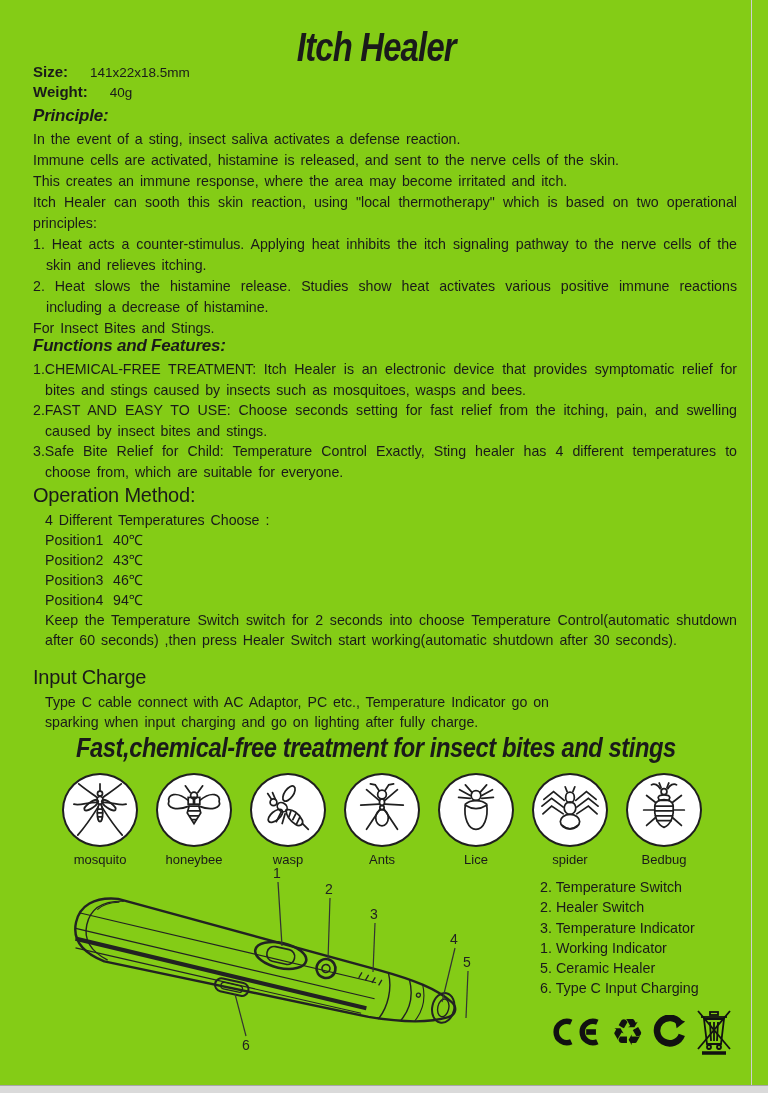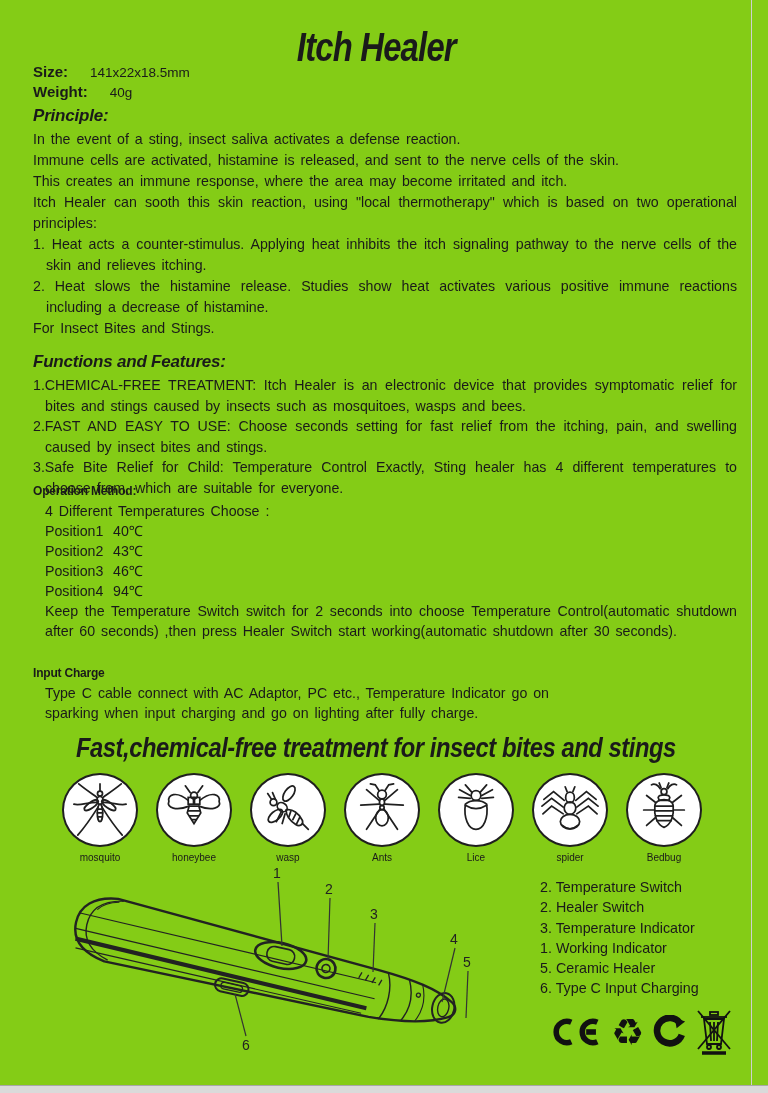--- a/index.html
+++ b/index.html
@@ -14,27 +14,27 @@
   .title-wrap { position:absolute; top:24px; left:0; width:752px; text-align:center; }
   .title { display:inline-block; font-size:41px; font-weight:bold; font-style:italic;
            letter-spacing:-1px; transform:scaleX(0.8); transform-origin:center; }
 
   .specs { position:absolute; left:33px; top:62px; line-height:19px; }
   .spec-label { font-weight:bold; font-size:15px; }
   .spec-value { font-size:13.5px; margin-left:22px; }
 
   .sec { position:absolute; left:33px; width:704px; font-size:14.2px; }
   .h-italic { font-size:17px; font-weight:bold; font-style:italic; margin-bottom:3px; letter-spacing:-0.2px; }
-  .h-bold { font-size:12px; font-weight:bold; margin-bottom:3px; letter-spacing:-0.2px; }
+  .h-bold { font-size:20px; font-weight:normal; margin-bottom:3px; letter-spacing:-0.2px; }
   .bodyline { line-height:21px; word-spacing:2px; white-space:nowrap; }
   .para { line-height:21px; word-spacing:2px; text-align:justify; }
   .hang { line-height:21px; word-spacing:2px; text-align:justify; padding-left:13px; text-indent:-13px; }
 
   #principle { top:106px; }
-  #functions { top:336px;margin-top:16px; }
+  #functions { top:336px; }
   #functions .hang { line-height:20.5px; padding-left:12px; text-indent:-12px; }
 
   #operation { top:484px; }
   #operation .indent { margin-left:12px; }
   #operation .bodyline, #operation .para { line-height:20px; }
   .pos-row { line-height:20px; word-spacing:2px; }
   .pos-label { display:inline-block; min-width:68px; }
 
   #input-charge { top:666px; }
   #input-charge .indent { margin-left:12px; }
@@ -42,21 +42,21 @@
 
   .banner-wrap { position:absolute; top:733px; left:0; width:752px; text-align:center; }
   .banner { display:inline-block; font-size:27px; font-weight:bold; font-style:italic;
             letter-spacing:-0.5px; transform:scaleX(0.88); transform-origin:center; }
 
   .insects { position:absolute; top:773px; left:58px; width:648px;
              display:flex; justify-content:space-between; }
   .insect { display:flex; flex-direction:column; align-items:center; width:84px; }
   .insect-circle { width:76px; height:74px; border:2.2px solid #1f1f1f; border-radius:50%;
                    display:flex; align-items:center; justify-content:center; background:#fff; }
-  .insect-label { margin-top:5px; font-size:10px; }
+  .insect-label { margin-top:5px; font-size:13px; }
 
   .diagram { position:absolute; left:38px; top:858px; }
   .legend { position:absolute; left:540px; top:877px; font-size:14.3px; line-height:20.3px; }
 
   .certs { position:absolute; left:548px; top:1008px; display:flex; align-items:center; gap:9px; height:48px; }
   .recycle-glyph { font-size:37px; line-height:1; color:#111; font-family:"DejaVu Sans", sans-serif; }
 </style>
 </head>
 <body>
 

